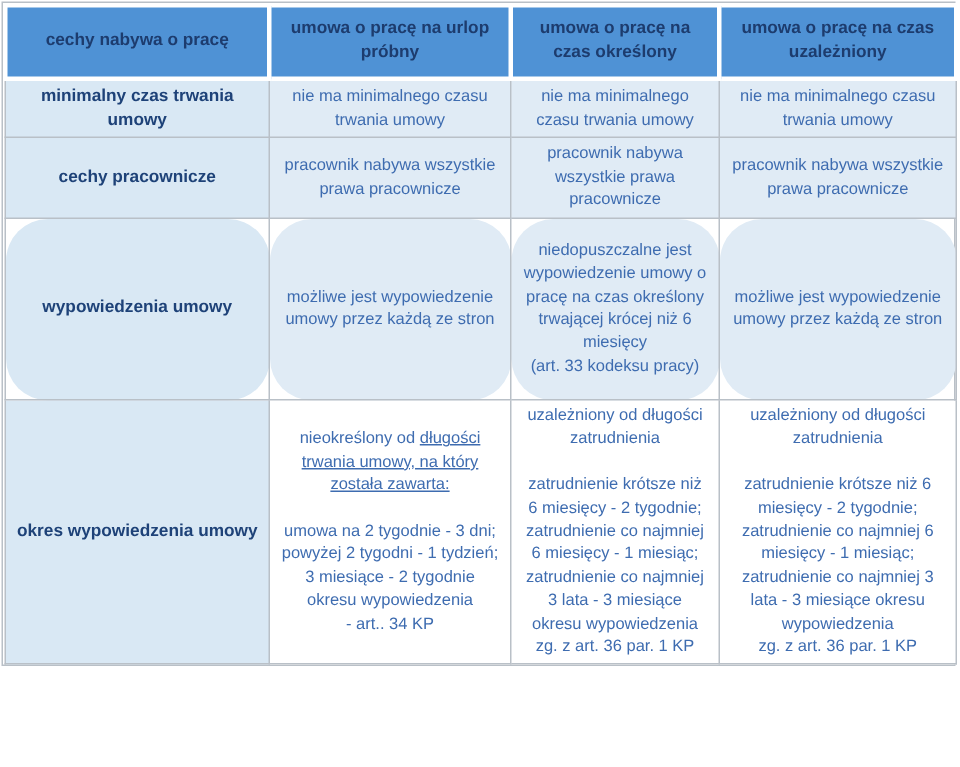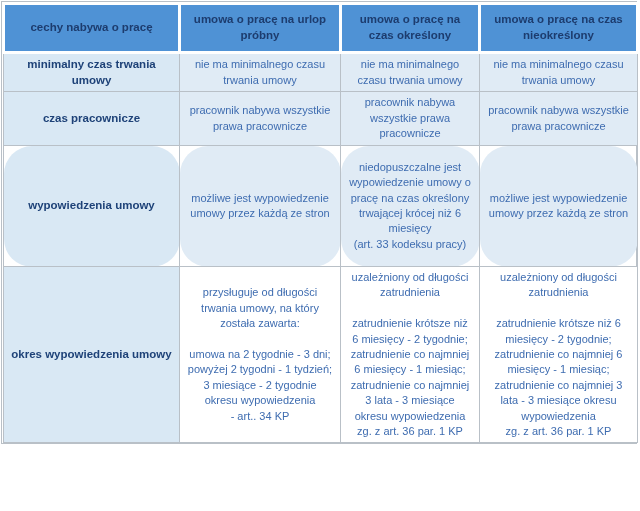--- a/index.html
+++ b/index.html
@@ -51,21 +51,21 @@
     line-height:1.35;
   }
   td.data{
     color:var(--body-text,#3e6cb0);
     font-size:11px;
     line-height:1.4;
     white-space:pre-line;
   }
   tr.band td.data{background:var(--band-bg,#e0ebf5);}
   tr.plain td.data{background:#ffffff;}
-  .u{}
+  .u{text-decoration:underline;}
   tr.r1 td{height:29px;}
   tr.r2 td{height:50px;}
   tr.r3 td{height:54px;}
   tr.r4 td{height:41px;}
   tr.r5 td{height:121px;border-radius:28px;}
   tr.r6 td{height:160px;}
 </style>
 </head>
 <body>
 
@@ -75,46 +75,46 @@
       <col class="c1">
         <col class="c2">
         <col class="c3">
         <col class="c4">
     </colgroup>
     <thead>
       <tr>
         <th>cechy nabywa o pracę</th>
         <th>umowa o pracę na urlop próbny</th>
         <th>umowa o pracę na czas określony</th>
-        <th>umowa o pracę na czas nieokreślony</th>
+        <th>umowa o pracę na czas uzależniony</th>
       </tr>
     </thead>
     <tbody>
       <tr class="band r1">
         <td class="label-cell">minimalny czas trwania umowy</td>
         <td class="data">nie ma minimalnego czasu trwania umowy</td>
         <td class="data">nie ma minimalnego czasu trwania umowy</td>
         <td class="data">nie ma minimalnego czasu trwania umowy</td>
       </tr>
       <tr class="band r3">
-        <td class="label-cell">czas pracownicze</td>
+        <td class="label-cell">cechy pracownicze</td>
         <td class="data">pracownik nabywa wszystkie prawa pracownicze</td>
         <td class="data">pracownik nabywa wszystkie prawa pracownicze</td>
         <td class="data">pracownik nabywa wszystkie prawa pracownicze</td>
       </tr>
       <tr class="band r5">
         <td class="label-cell">wypowiedzenia umowy</td>
         <td class="data">możliwe jest wypowiedzenie umowy przez każdą ze stron</td>
         <td class="data">niedopuszczalne jest wypowiedzenie umowy o pracę na czas określony trwającej krócej niż 6 miesięcy
 (art. 33 kodeksu pracy)</td>
         <td class="data">możliwe jest wypowiedzenie umowy przez każdą ze stron</td>
       </tr>
       <tr class="plain r6">
         <td class="label-cell">okres wypowiedzenia umowy</td>
-        <td class="data"><span>przysługuje od </span><span class="u">długości trwania umowy, na który została zawarta:</span><span>
+        <td class="data"><span>nieokreślony od </span><span class="u">długości trwania umowy, na który została zawarta:</span><span>
 
 umowa na 2 tygodnie - 3 dni;
 powyżej 2 tygodni - 1 tydzień;
 3 miesiące - 2 tygodnie okresu wypowiedzenia
 - art.. 34 KP</span></td>
         <td class="data">uzależniony od długości zatrudnienia
 
 zatrudnienie krótsze niż 6 miesięcy - 2 tygodnie;
 zatrudnienie co najmniej 6 miesięcy - 1 miesiąc;
 zatrudnienie co najmniej 3 lata - 3 miesiące okresu wypowiedzenia

